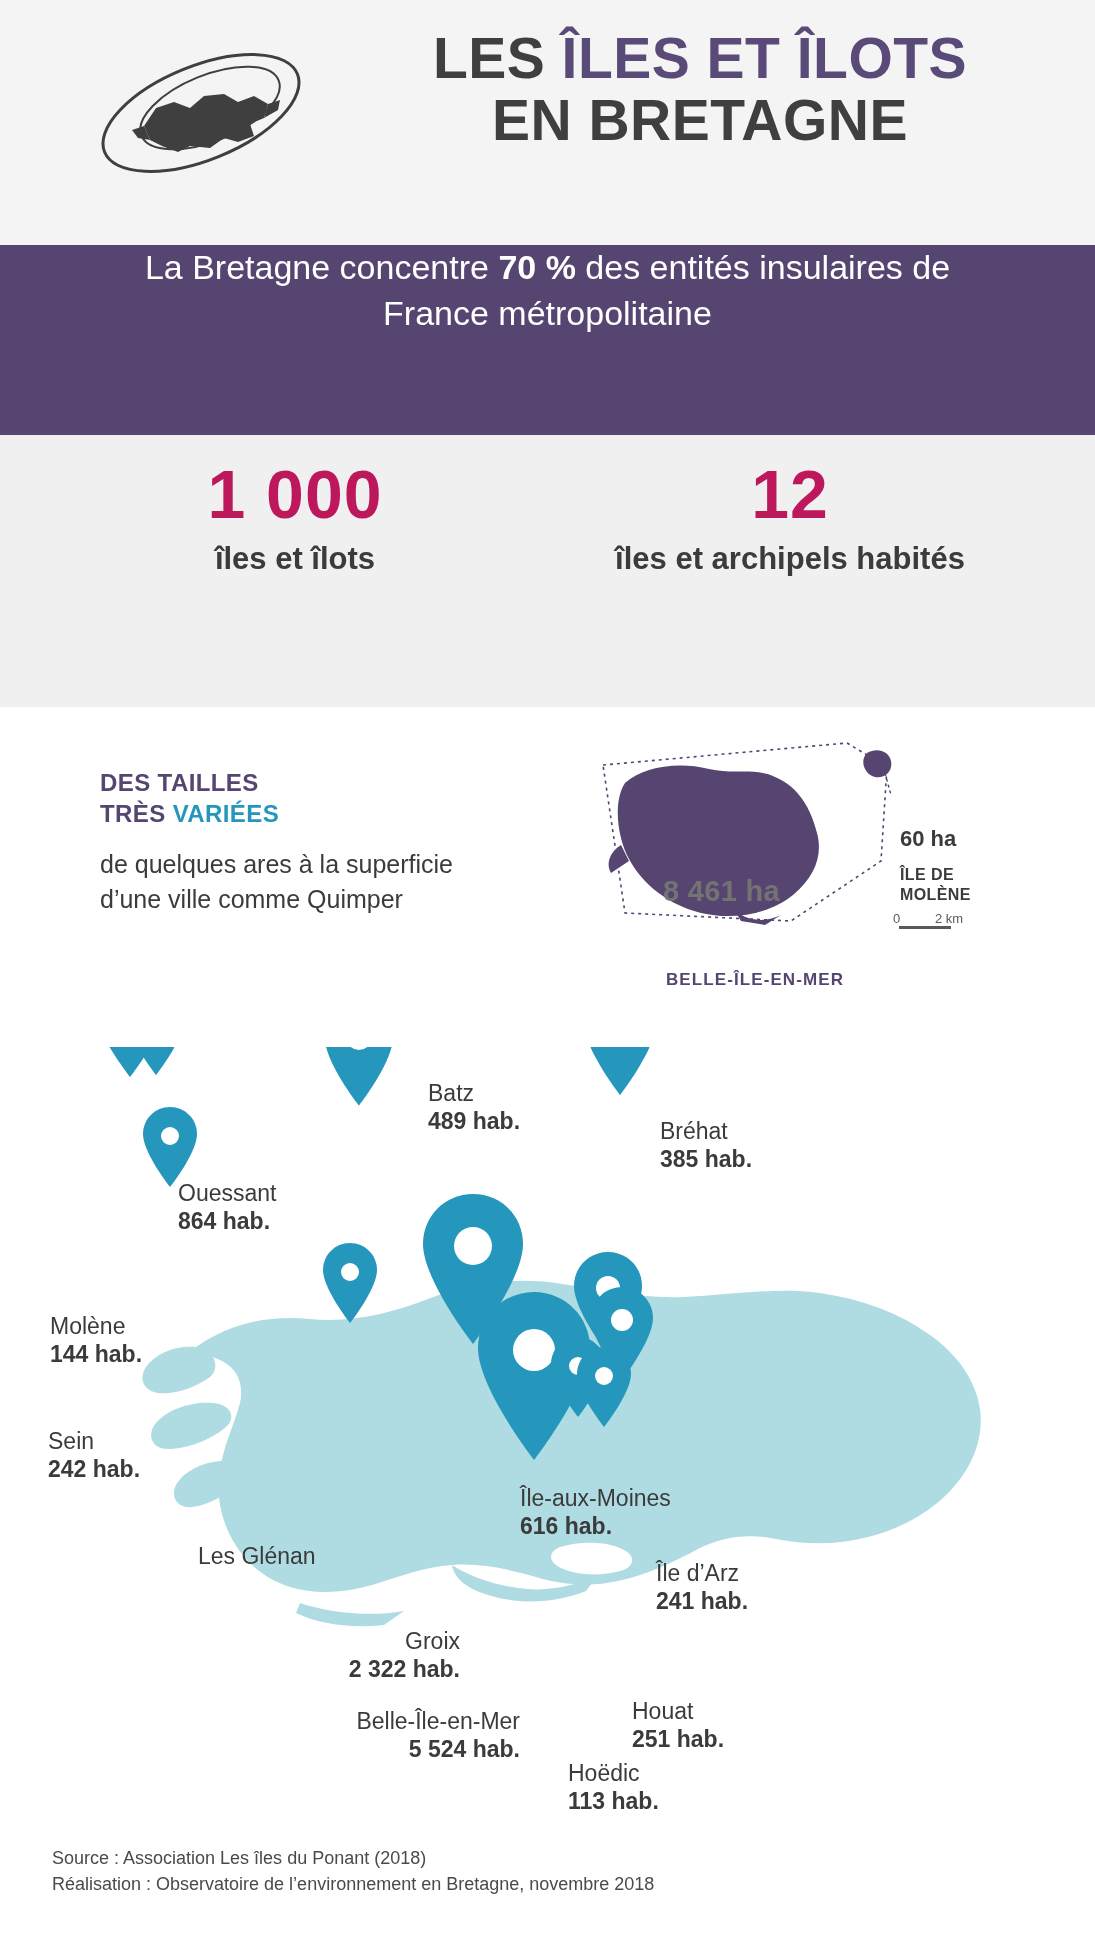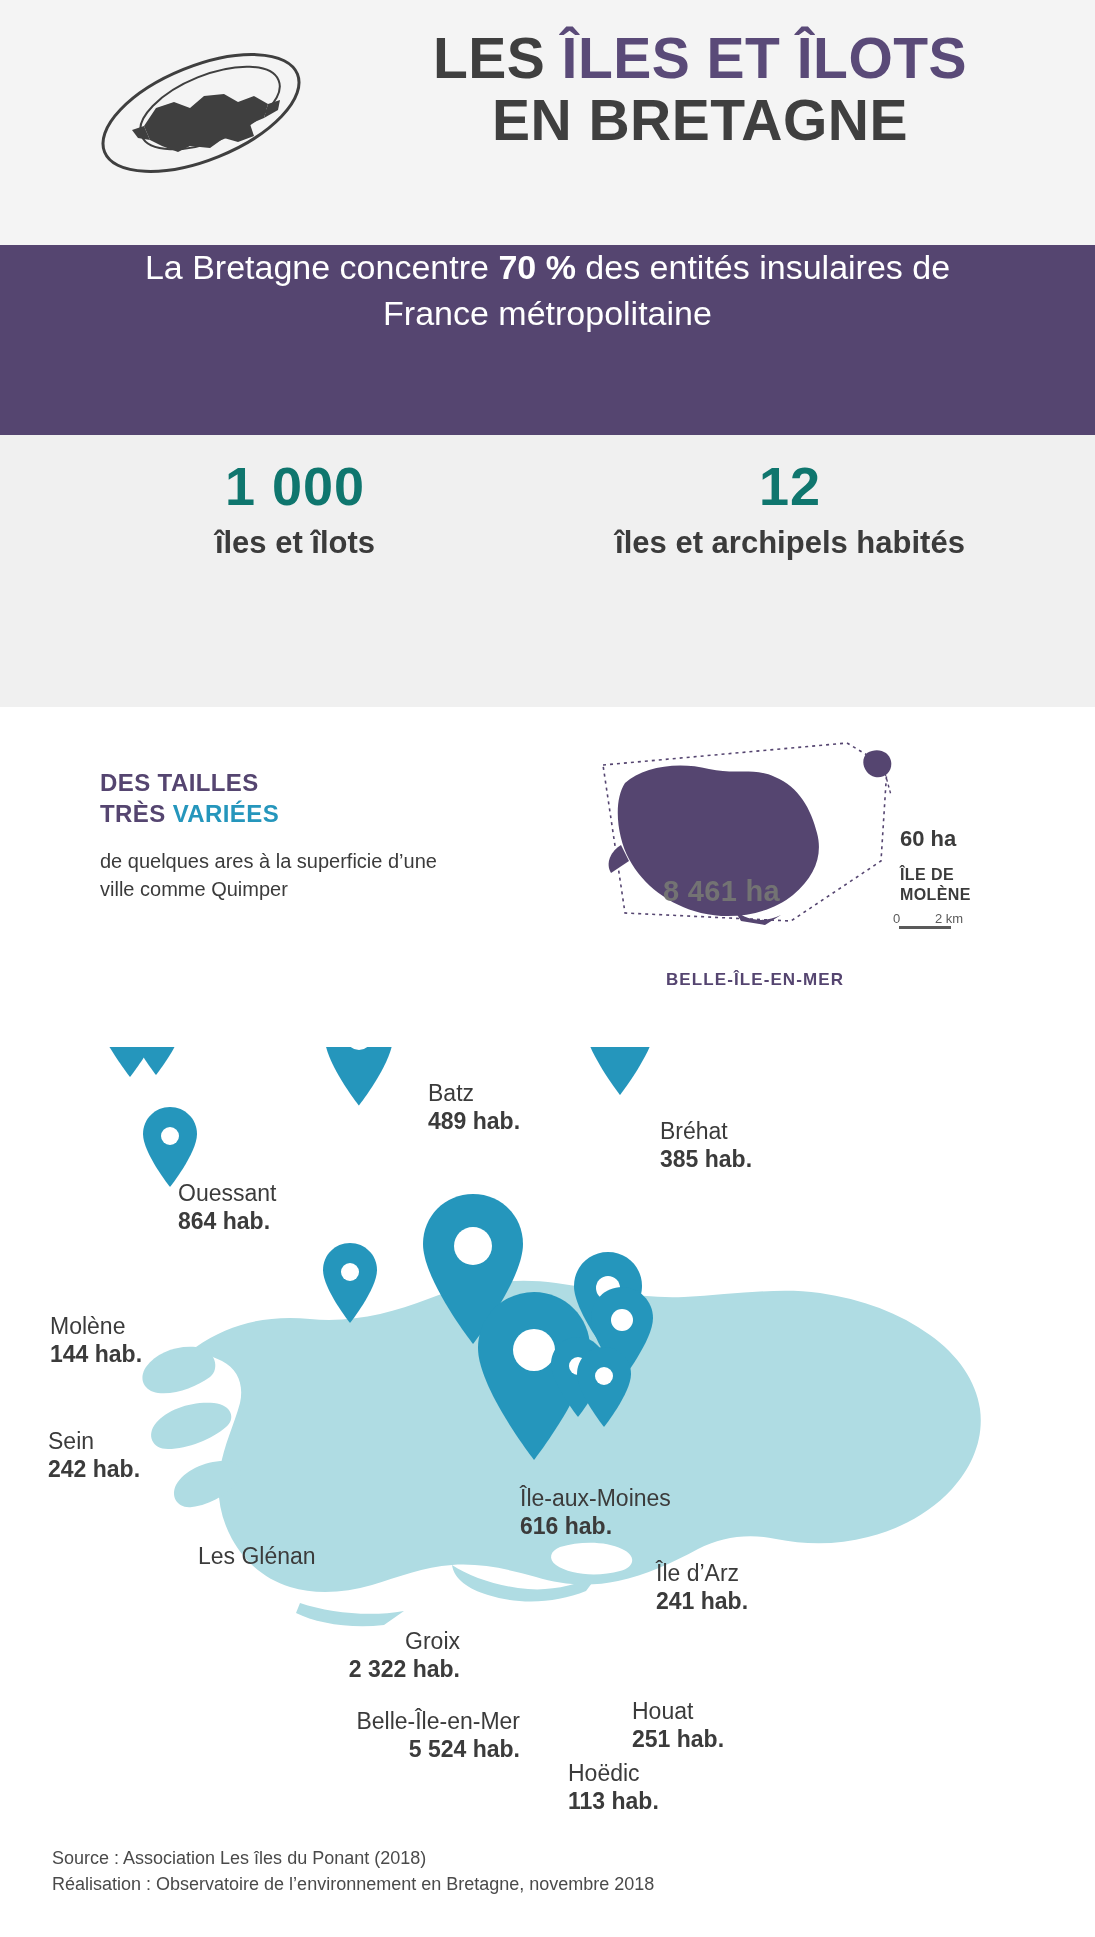--- a/index.html
+++ b/index.html
@@ -78,23 +78,23 @@
     height: 272px;
     background: #f0f0f0;
   }
   .fig {
     position: absolute;
     text-align: center;
   }
   .fig-1 { left: 60px; top: 20px; width: 470px; }
   .fig-2 { left: 555px; top: 20px; width: 470px; }
   .fig-num {
-    font-size: 54px;
-    font-weight: bold;
-    color: #0f766e;
+    font-size: 68px;
+    font-weight: bold;
+    color: #be185d;
     line-height: 1.15;
     letter-spacing: 1px;
   }
   .fig-label {
     font-size: 31px;
     font-weight: bold;
     color: #3b3b3b;
     line-height: 1.28;
     margin-top: 6px;
   }
@@ -116,21 +116,21 @@
     color: #554570;
     line-height: 1.3;
     letter-spacing: 0.4px;
   }
   .sizes-head .accent2 { color: #2596bc; }
   .sizes-body {
     position: absolute;
     left: 100px;
     top: 140px;
     width: 360px;
-    font-size: 20px;
+    font-size: 25px;
     line-height: 1.4;
     color: #3b3b3b;
   }
 
   .island-cmp {
     position: absolute;
     left: 585px;
     top: 18px;
     width: 420px;
     height: 290px;

